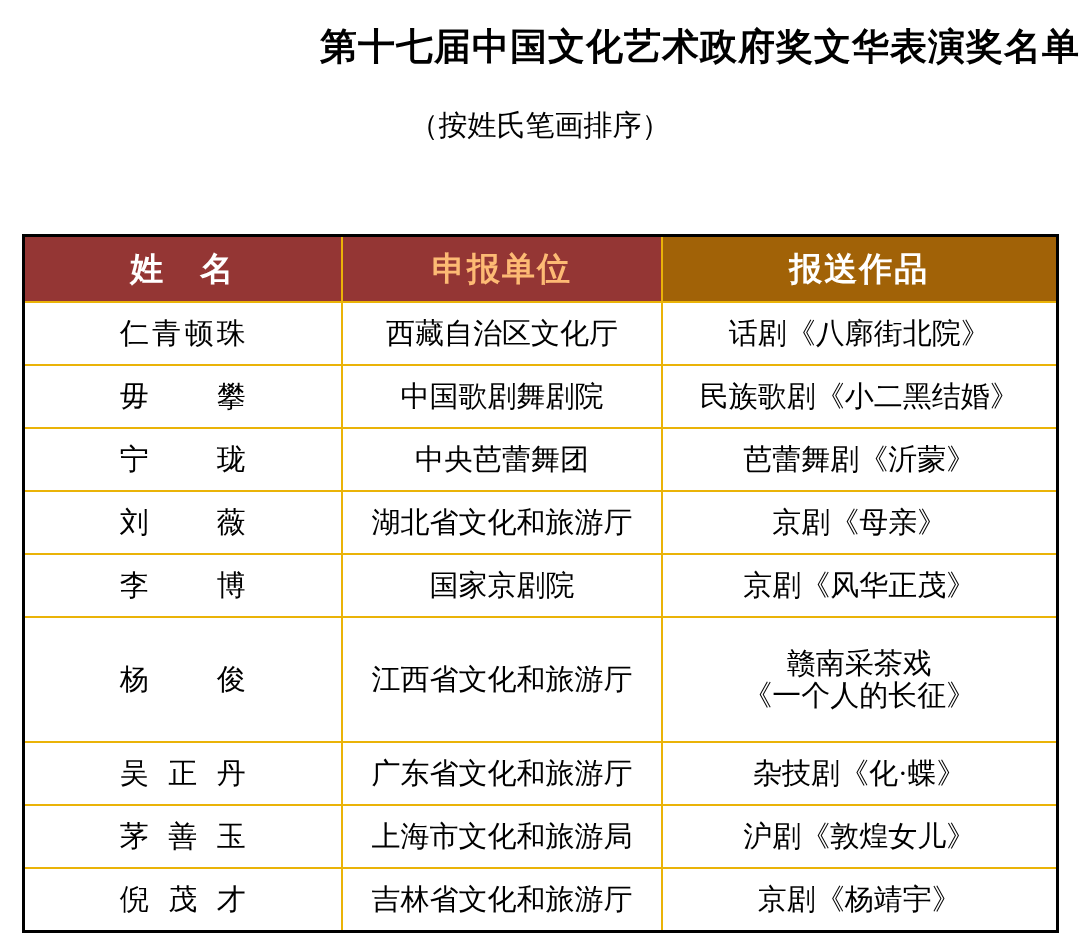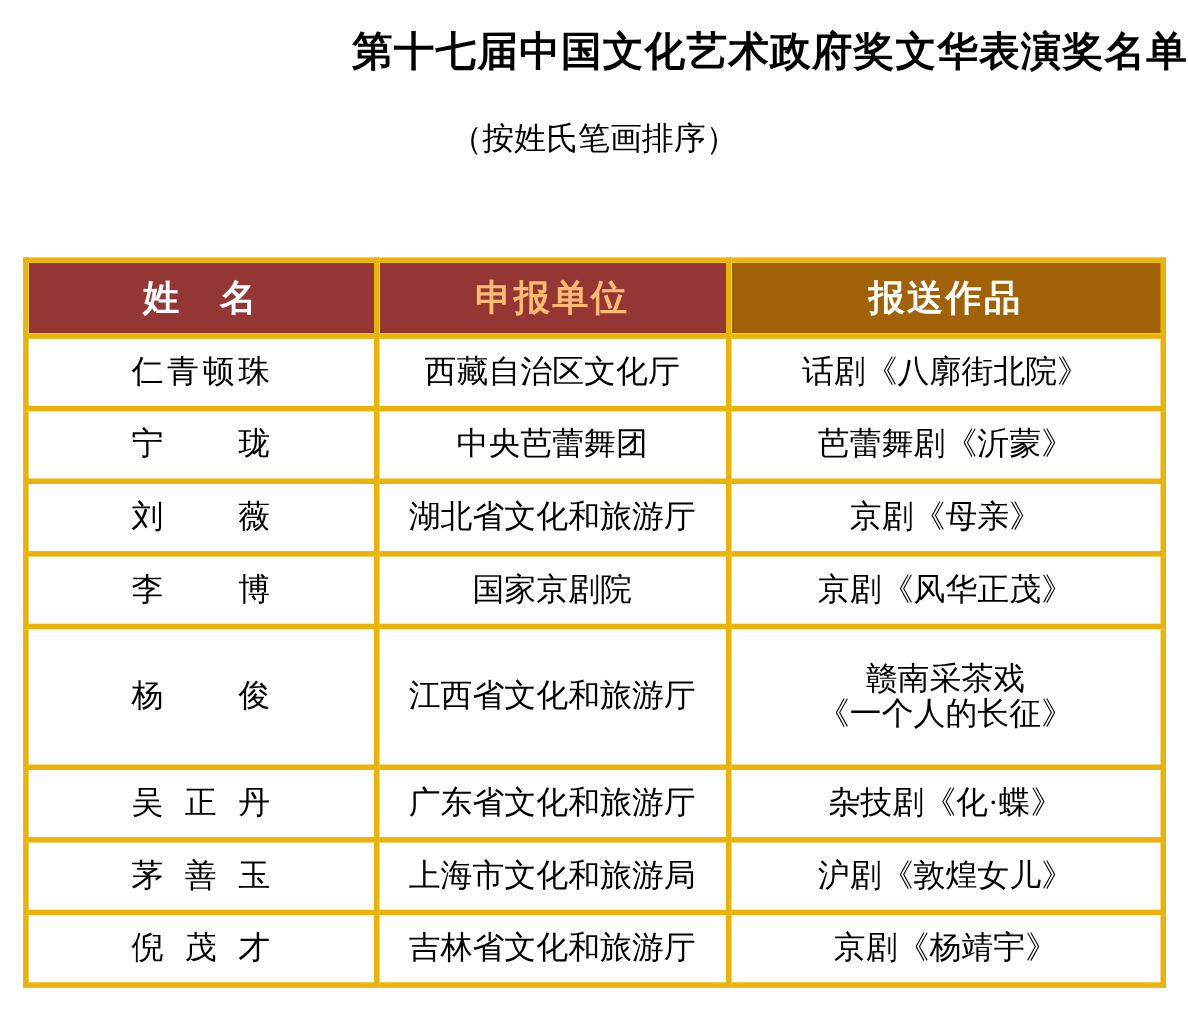--- a/index.html
+++ b/index.html
@@ -34,21 +34,21 @@
   }
   table.awards {
     width: 1034px;
     margin: 88px auto 0 auto;
     border-collapse: collapse;
     table-layout: fixed;
     border: 3px solid #000000;
   }
   table.awards th,
   table.awards td {
-    border: 5px solid #eab308;
+    border: 2px solid #eab308;
     text-align: center;
     vertical-align: middle;
     padding: 0;
     overflow: hidden;
   }
   table.awards thead th {
     height: 64px;
     font-family: "Liberation Sans", "DejaVu Sans", sans-serif;
     font-weight: bold;
     font-size: 33px;
@@ -96,20 +96,25 @@
       <th style="background: #a16207; color: rgb(255, 255, 255);">报送作品</th>
     </tr>
   </thead>
   <tbody>
     <tr>
       <td class="name-cell"><span class="name-justify">仁青顿珠</span></td>
       <td class="unit-cell">西藏自治区文化厅</td>
       <td class="work-cell">话剧《八廓街北院》</td>
     </tr>
     <tr>
+      <td class="name-cell"><span class="name-justify">毋攀</span></td>
+      <td class="unit-cell">中国歌剧舞剧院</td>
+      <td class="work-cell">民族歌剧《小二黑结婚》</td>
+    </tr>
+    <tr>
       <td class="name-cell"><span class="name-justify">宁珑</span></td>
       <td class="unit-cell">中央芭蕾舞团</td>
       <td class="work-cell">芭蕾舞剧《沂蒙》</td>
     </tr>
     <tr>
       <td class="name-cell"><span class="name-justify">刘薇</span></td>
       <td class="unit-cell">湖北省文化和旅游厅</td>
       <td class="work-cell">京剧《母亲》</td>
     </tr>
     <tr>

